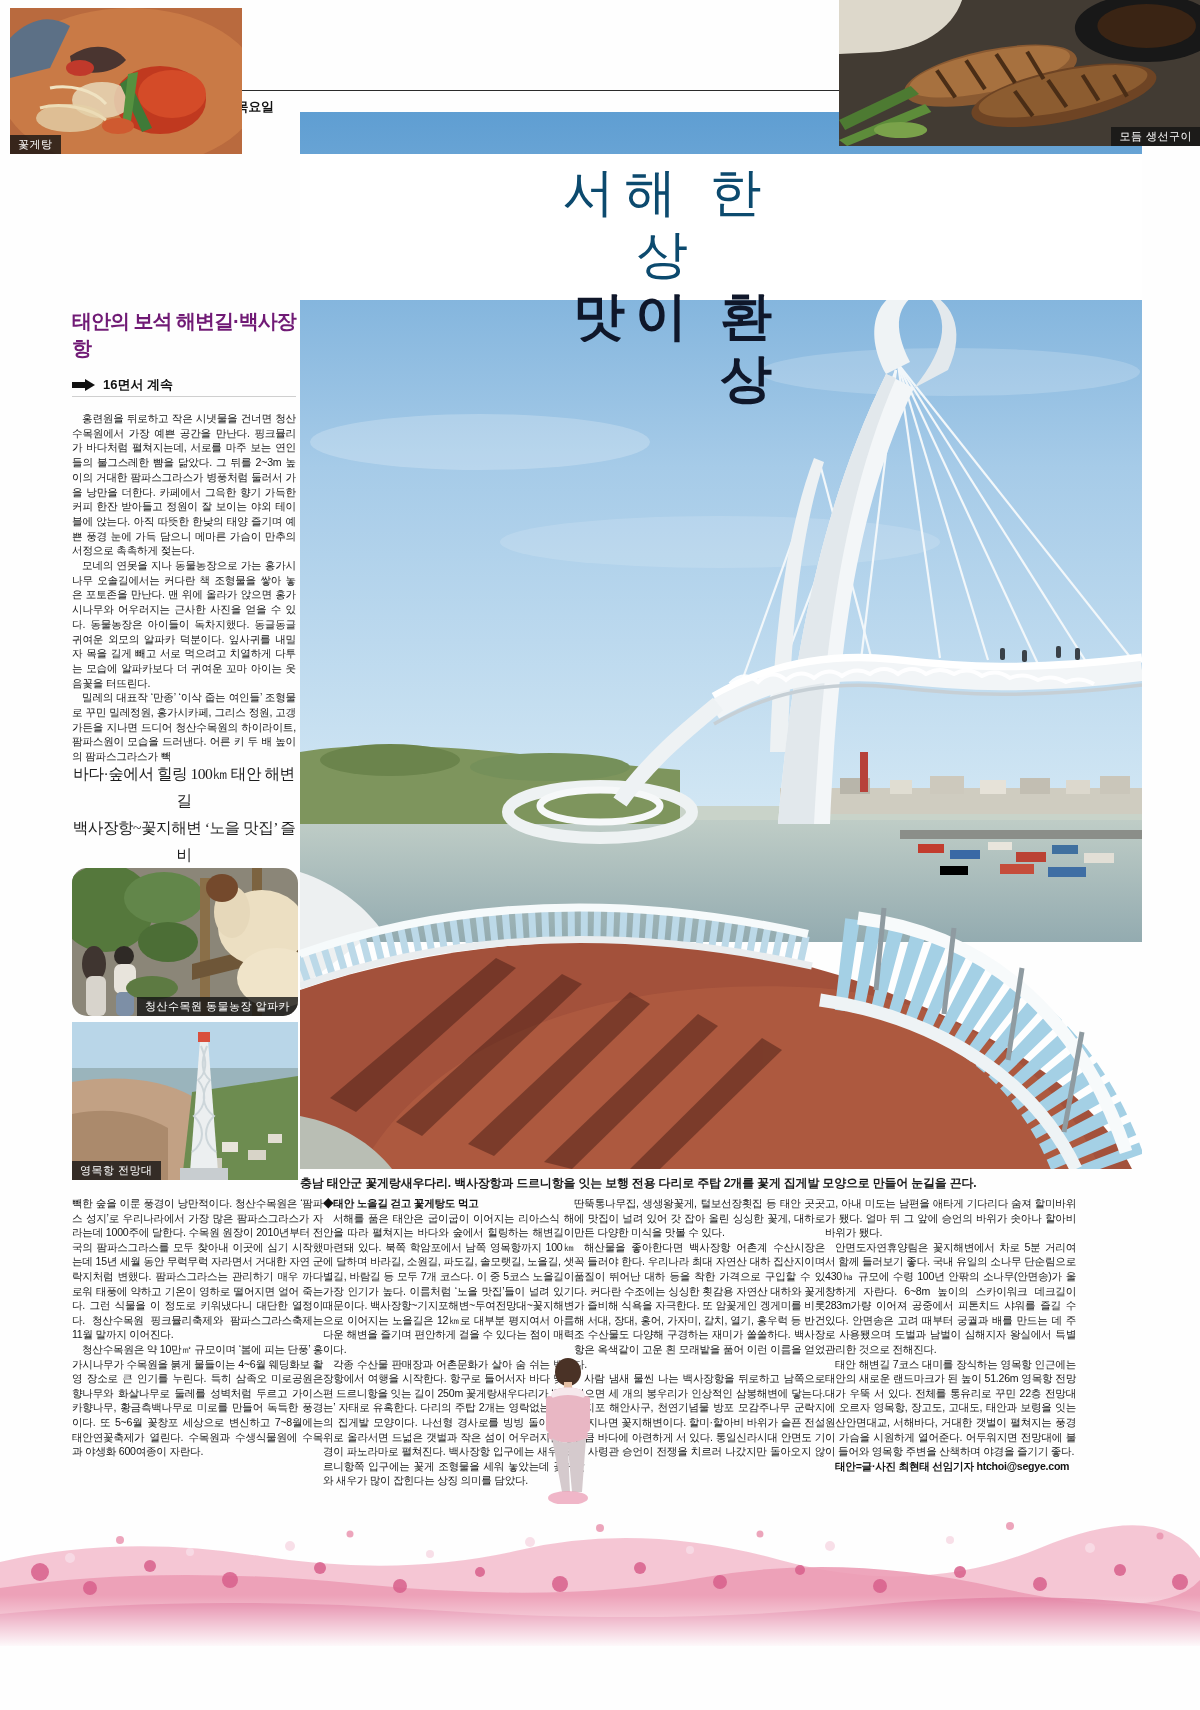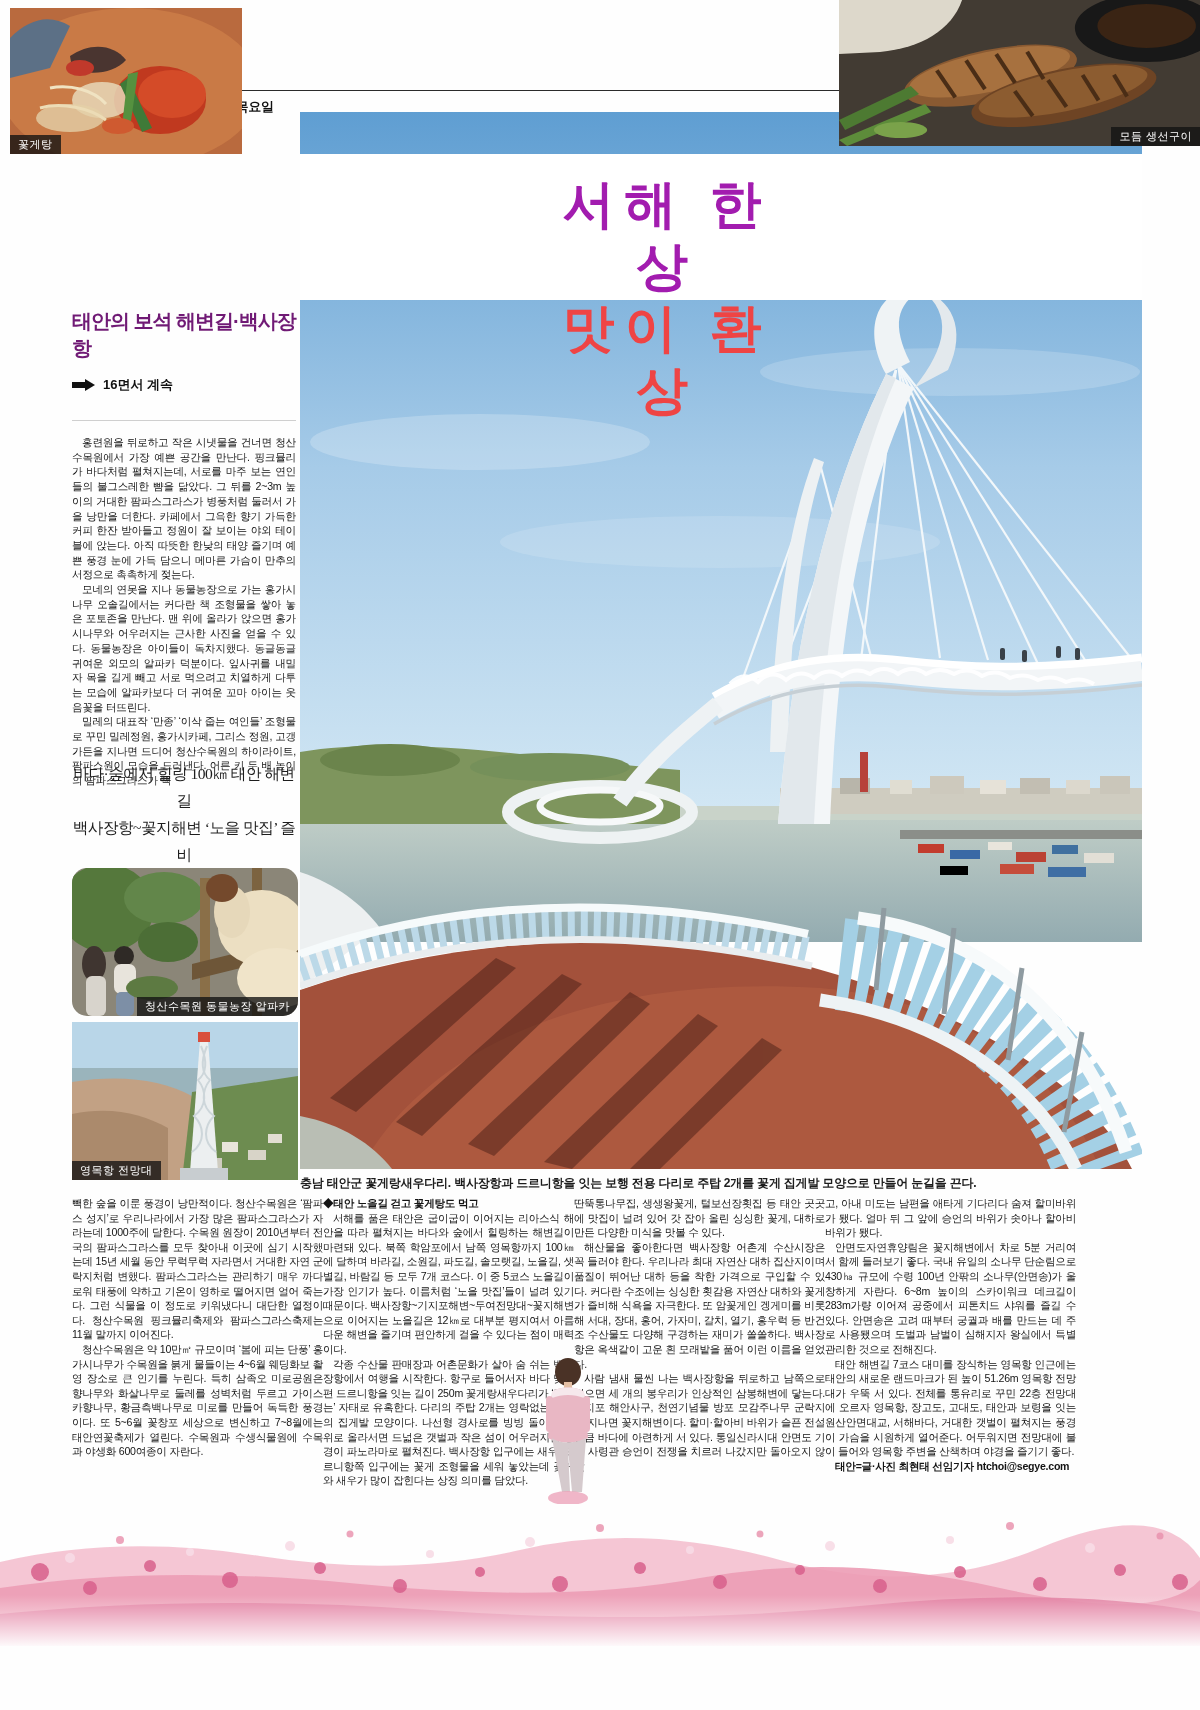--- a/index.html
+++ b/index.html
@@ -20,27 +20,27 @@
   .title-band{position:absolute;left:300px;top:154px;width:842px;height:146px;background:#ffffff;display:flex;}
   .food-photo{position:relative;overflow:hidden;}
   .food-left{position:absolute;left:10px;top:0;width:232px;height:146px;margin-top:8px;}
   .food-right{position:absolute;right:0;top:0;width:361px;height:146px;}
   .food-photo svg{display:block;width:100%;height:100%;}
   .photo-badge{position:absolute;background:rgba(18,18,18,0.78);color:#fff;font-size:11px;padding:2px 8px;letter-spacing:0.5px;white-space:nowrap;}
   .badge-bl{left:0;bottom:0;}
   .badge-br{right:0;bottom:0;}
   .page-title{position:absolute;left:552px;top:154px;width:230px;height:146px;text-align:center;
               font-family:"Liberation Serif", serif;}
-  .page-title .t1{font-size:52px;font-weight:bold;color:#a21caf;letter-spacing:10px;line-height:62px;margin-top:20px;}
+  .page-title .t1{font-size:52px;font-weight:normal;color:#0c4a6e;letter-spacing:10px;line-height:62px;margin-top:8px;}
   .page-title .t2{font-size:52px;font-weight:bold;letter-spacing:10px;line-height:62px;}
   .main-caption{position:absolute;left:300px;top:1175px;width:842px;font-size:12px;font-weight:bold;color:#1c1c1c;letter-spacing:-0.2px;}
   
   .left-col{position:absolute;left:72px;top:308px;width:224px;}
   .lc-headline{font-size:20px;font-weight:bold;color:#701a75;letter-spacing:-1px;}
-  .lc-cont{display:flex;align-items:center;gap:7px;margin-top:14px;padding-bottom:26px;border-bottom:1px solid #cfcfcf;}
+  .lc-cont{display:flex;align-items:center;gap:7px;margin-top:14px;padding-bottom:2px;border-bottom:1px solid #cfcfcf;}
   .arrow-icon{width:24px;height:13px;position:relative;display:inline-block;}
   .arrow-icon .bar{position:absolute;left:0;top:3.5px;width:13px;height:6px;background:#111;}
   .arrow-icon .head{position:absolute;left:13px;top:0;width:0;height:0;border-top:6.5px solid transparent;border-bottom:6.5px solid transparent;border-left:10px solid #111;}
   .lc-cont span{font-size:13px;font-weight:bold;color:#111;}
   .lc-body{margin-top:14px;}
   .lc-body p{margin:0;font-size:10.6px;line-height:14.7px;text-align:justify;color:#141414;text-indent:10px;letter-spacing:-0.2px;}
   .pull-quote{position:absolute;left:72px;top:760px;width:224px;text-align:center;
               font-family:"Liberation Serif", serif;font-size:15.6px;line-height:27px;color:#1d1d1d;letter-spacing:-0.5px;}
   .side-photo{position:absolute;left:72px;overflow:hidden;}
   .side-photo svg{display:block;width:100%;height:100%;}
@@ -209,21 +209,21 @@
       <path d="M40,80 C60,76 84,82 96,96" stroke="#f0e3c2" stroke-width="3" fill="none"></path>
       <path d="M30,100 C52,94 80,100 96,112" stroke="#ecdcb6" stroke-width="3" fill="none"></path>
       <ellipse cx="70" cy="60" rx="14" ry="8" fill="#c0392b"></ellipse>
       <ellipse cx="108" cy="118" rx="16" ry="8" fill="#cf5a30"></ellipse>
     </svg>
     <span class="photo-badge badge-bl">꽃게탕</span>
   </div>
 
   <div class="page-title">
     <div class="t1">서해 한상</div>
-    <div class="t2" id="title-line2" style="color: #ef4444;">맛이 환상</div>
+    <div class="t2" id="title-line2" style="color: #0f172a; text-align: right;">맛이 환상</div>
   </div>
 
   <div class="food-photo food-right">
     <svg viewBox="0 0 352 146" preserveAspectRatio="none">
       <rect width="352" height="146" fill="#423b33"></rect>
       <path d="M0,0 L120,0 C110,30 80,48 40,52 L0,54 Z" fill="#ddd8cb"></path>
       <ellipse cx="300" cy="28" rx="70" ry="34" fill="#181818"></ellipse>
       <ellipse cx="300" cy="26" rx="48" ry="22" fill="#3a2414"></ellipse>
       <g transform="rotate(-12 176 84)">
         <ellipse cx="150" cy="70" rx="86" ry="26" fill="#8a5a32"></ellipse>

